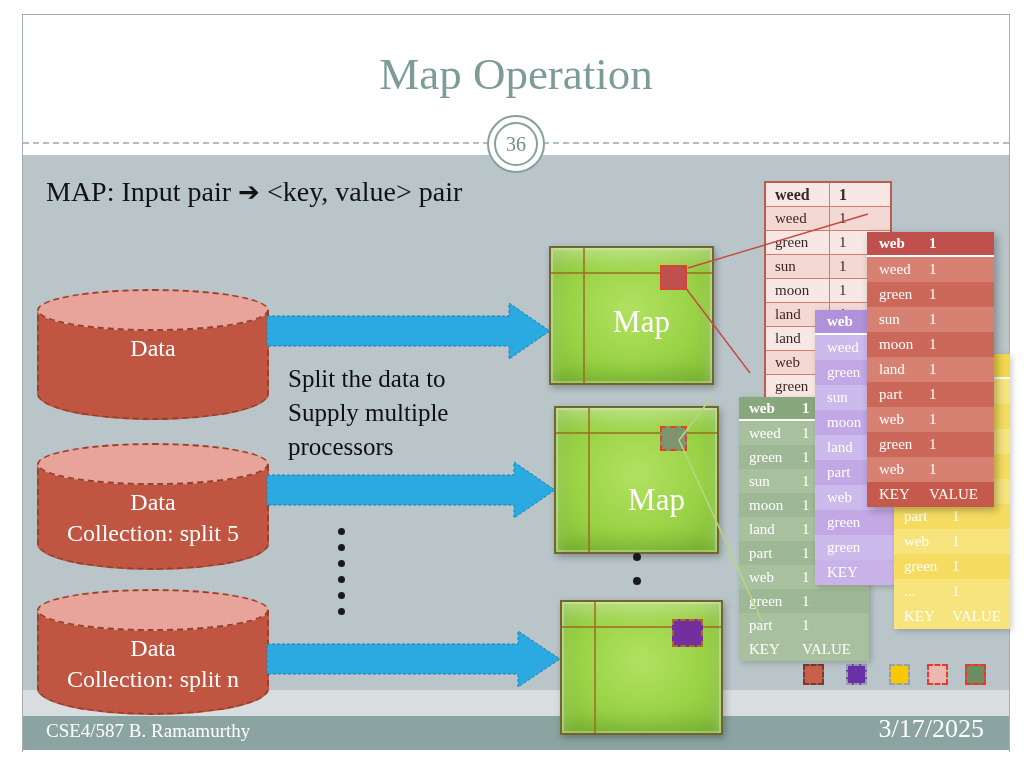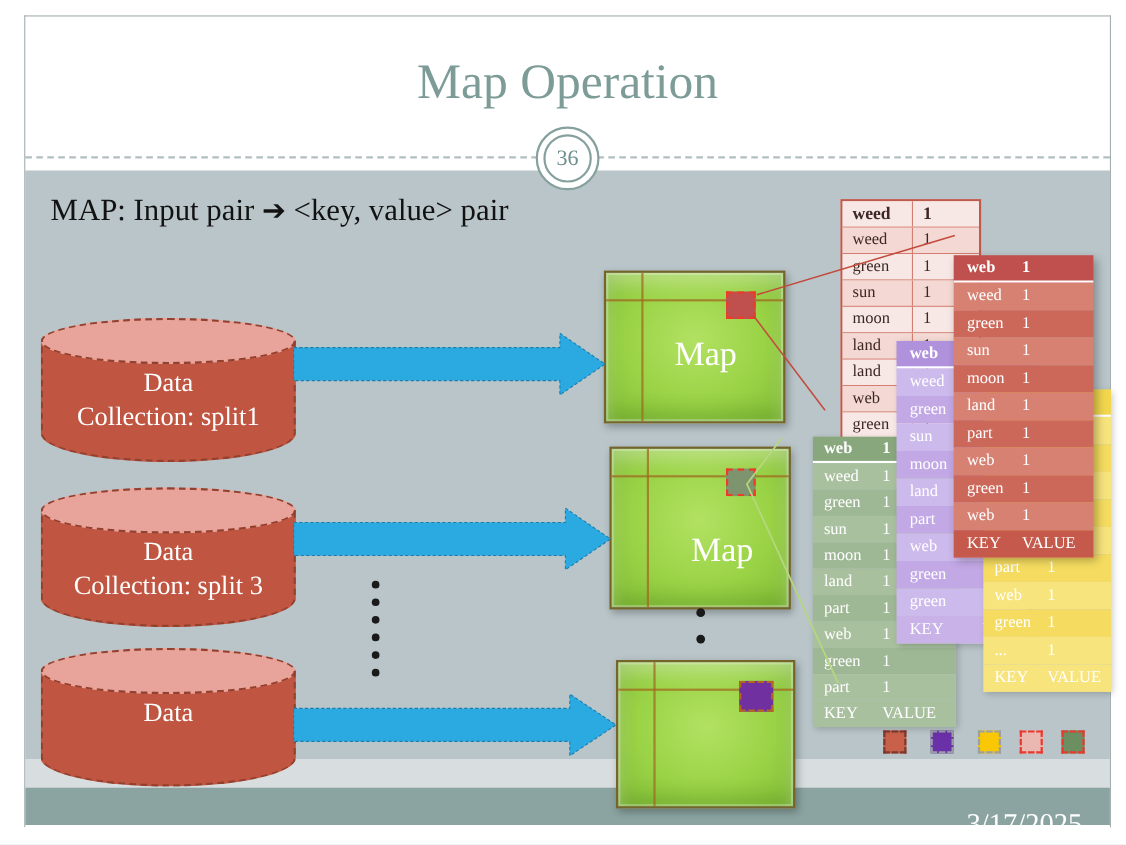--- a/index.html
+++ b/index.html
@@ -100,21 +100,21 @@
   .t-yellow .ftr { background:#f8e47d; }
   .t-yellow .c0 { flex:0 0 58px; padding-left:10px; }
 
   
   .dot { position:absolute; border-radius:50%; background:#1a1a1a; z-index:3; }
 
   
   .legend-sq { position:absolute; top:664px; width:21px; height:21px; border:2px dashed #888; z-index:3; }
 
   .footer-left { position:absolute; left:42px; top:720px; font-size:19px; color:#ffffff; z-index:3; }
-  .footer-right { position:absolute; right:44px; top:714px; font-size:26px; color:#ffffff; z-index:3;margin-top:20px; }
+  .footer-right { position:absolute; right:44px; top:714px; font-size:26px; color:#ffffff; z-index:3; }
 
   svg.overlay { position:absolute; left:0; top:0; z-index:6; pointer-events:none; }
 </style>
 </head>
 <body>
 
 <div id="stage">
 
   <div class="title-zone"></div>
   <div class="content-bg"></div>
@@ -126,42 +126,47 @@
   <div class="slide-title">Map Operation</div>
 
   <div class="badge">
     <div class="badge-inner">36</div>
   </div>
 
   <div class="heading">
     <span>MAP: Input pair </span><span class="arrow">➔</span><span> &lt;key, value&gt; pair</span>
   </div>
 
+  <div class="split-note">
+    <div>Split the data to</div>
+    <div>Supply multiple</div>
+    <div>processors</div>
+  </div>
 
   <div class="cylinder" style="top:289px;height:131px;">
     <div class="cyl-body"></div>
     <div class="cyl-top"></div>
     <div class="cyl-text">
       <div>Data</div>
-        <div>Collection: split1</div>
     </div>
   </div>
   <div class="cylinder" style="top:443px;height:127px;">
     <div class="cyl-body"></div>
     <div class="cyl-top"></div>
     <div class="cyl-text">
       <div>Data</div>
-        <div>Collection: split 3</div>
+        <div>Collection: split 5</div>
     </div>
   </div>
   <div class="cylinder" style="top:589px;height:126px;">
     <div class="cyl-body"></div>
     <div class="cyl-top"></div>
     <div class="cyl-text">
       <div>Data</div>
+        <div>Collection: split n</div>
     </div>
   </div>
 
   <div class="mapbox m1" style="left:545px;top:246px;width:165px;height:139px;">
     <div class="mb-v"></div>
     <div class="mb-h"></div>
     <div class="mb-label">Map</div>
     <div class="marker" style="left: 109px; top: 17px; width: 27px; height: 25px; background-color: rgb(192, 80, 77); border-color: rgb(238, 59, 40);"></div>
   </div>
   <div class="mapbox m2" style="left:550px;top:406px;width:165px;height:148px;">
@@ -408,20 +413,21 @@
   <div class="dot" style="left:334px;top:608px;width:7px;height:7px;"></div>
   <div class="dot" style="left:629px;top:553px;width:8px;height:8px;"></div>
   <div class="dot" style="left:629px;top:577px;width:8px;height:8px;"></div>
 
   <div class="legend-sq" style="left: 799px; background-color: rgb(201, 96, 74); border-color: rgb(122, 59, 46);"></div>
   <div class="legend-sq" style="left: 842px; background-color: rgb(106, 48, 168); border-color: rgb(154, 160, 166);"></div>
   <div class="legend-sq" style="left: 885px; background-color: rgb(249, 200, 2); border-color: rgb(154, 160, 166);"></div>
   <div class="legend-sq" style="left: 923px; background-color: rgb(234, 184, 177); border-color: rgb(232, 57, 46);"></div>
   <div class="legend-sq" style="left: 961px; background-color: rgb(107, 143, 97); border-color: rgb(232, 57, 46);"></div>
 
+  <div class="footer-left">CSE4/587 B. Ramamurthy</div>
   <div class="footer-right">3/17/2025</div>
 
   <svg class="overlay" width="1024" height="768" viewBox="0 0 1024 768">
     <polygon points="263,316 505,316 505,303 546,331 505,359 505,346 263,346" fill="#2baae2" stroke="#1b7fae" stroke-width="1" stroke-dasharray="3,2"></polygon>
     <polygon points="263,475 510,475 510,462 551,490 510,518 510,505 263,505" fill="#2baae2" stroke="#1b7fae" stroke-width="1" stroke-dasharray="3,2"></polygon>
     <polygon points="263,644 514,644 514,631 556,659 514,687 514,674 263,674" fill="#2baae2" stroke="#1b7fae" stroke-width="1" stroke-dasharray="3,2"></polygon>
     <line x1="684" y1="268" x2="864" y2="214" stroke="#c34a3d" stroke-width="1.4"></line>
     <line x1="681" y1="287" x2="746" y2="373" stroke="#c34a3d" stroke-width="1.4"></line>
     <polyline points="707,398 675,440 758,621" fill="none" stroke="#b6d77f" stroke-width="1.6"></polyline>
   </svg>

